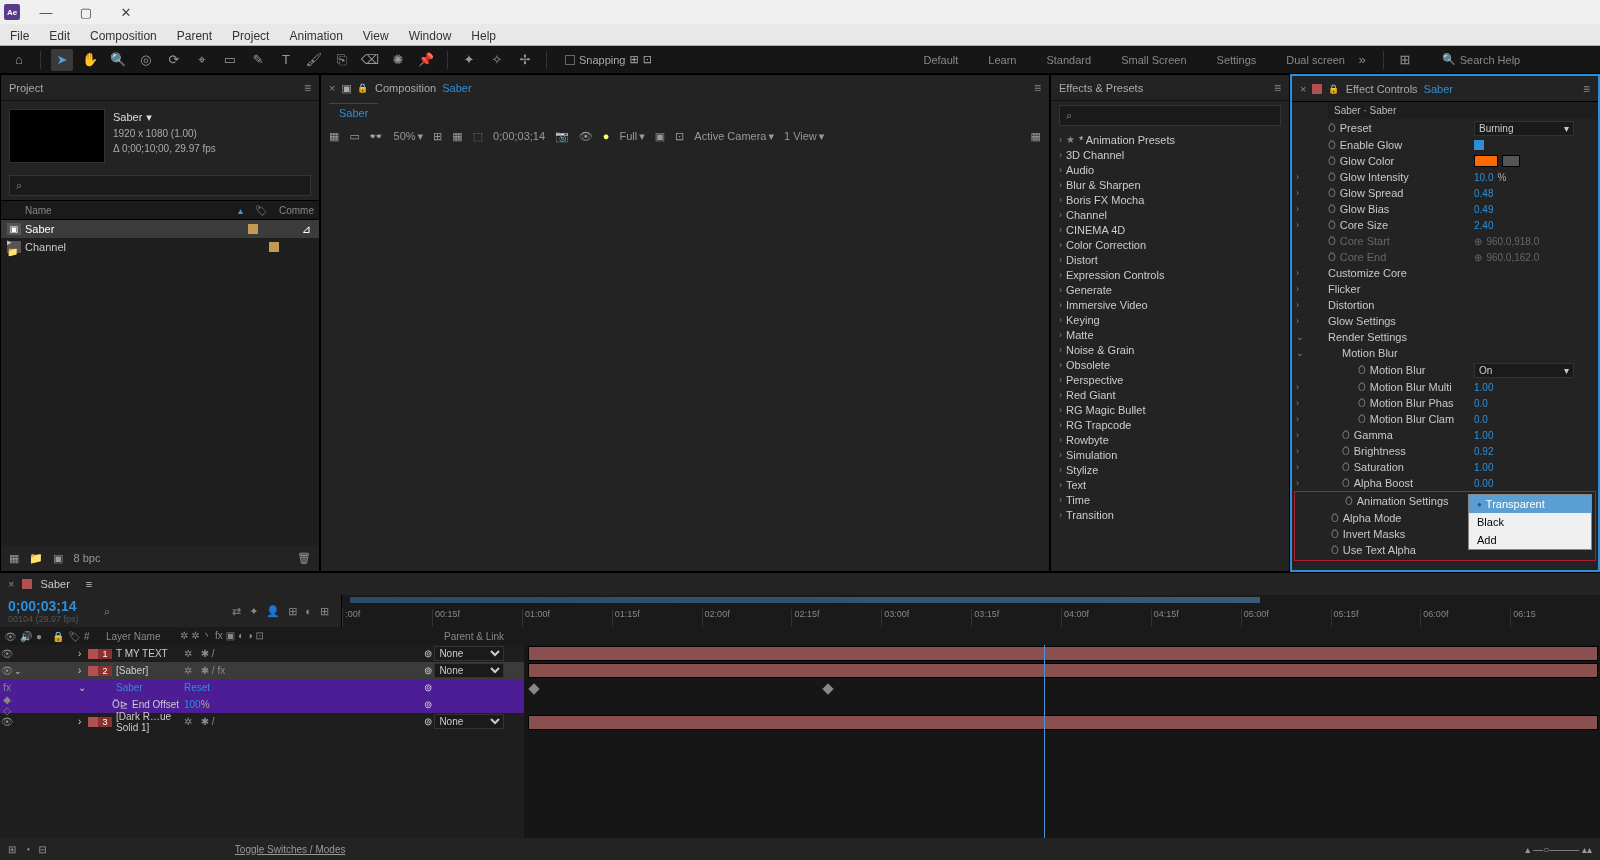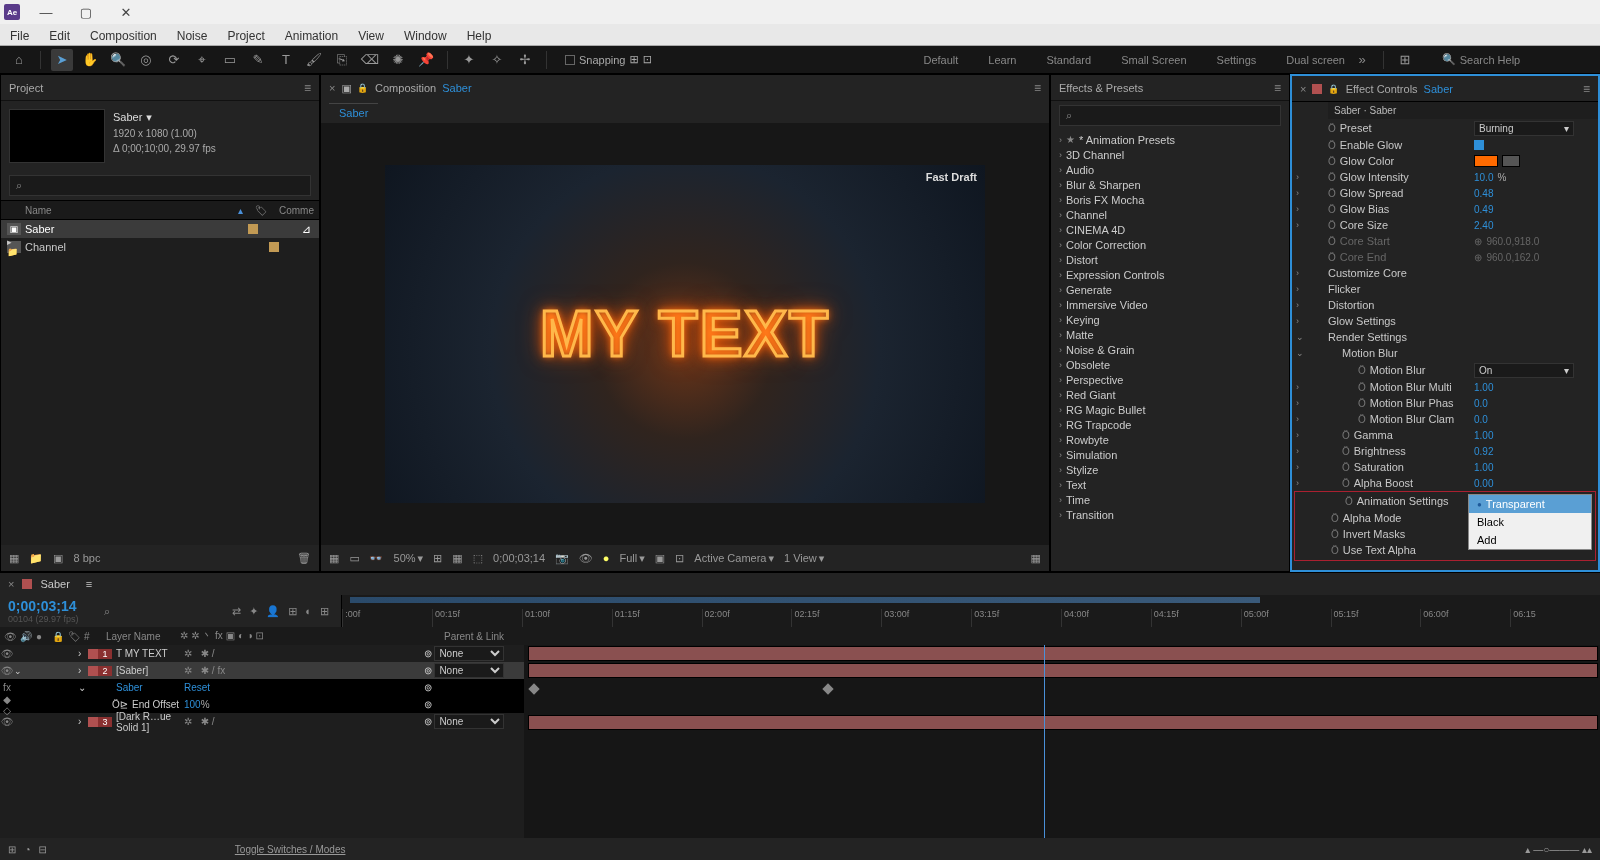--- a/index.html
+++ b/index.html
@@ -110,21 +110,21 @@
   .tl-row .eye { width:14px; text-align:center; color:#888;}
   .tl-row .pad { width:64px; display:flex; gap:2px;}
   .tl-row .num { width:14px; text-align:center; background:#8a3030; color:#fff; font-size:9px;}
   .tl-row .sw { width:10px; height:10px; background:#b05050;}
   .tl-row .nm { flex:1; padding-left:4px;}
   .tl-row .swcol { width:130px; display:flex; gap:2px; color:#888;}
   .tl-row .mode { width:110px;}
   .tl-row .parent { width:100px; display:flex; gap:2px; align-items:center;}
   .tl-row .parent select { background:#1a1a1a; color:#ccc; border:1px solid #333; font-size:10px; width:70px;}
   .tl-row.sel { background:#3b3b3b;}
-  .tl-row.sub { background:#000000;}
+  .tl-row.sub { background:#4c1d95;}
   .tl-row.sub .nm { color:#2e8fd8;}
   .bar { position:absolute; height:15px; background:#8a5050; border:1px solid #000;}
   .bar.t1 { top:1px; left:4px; right:2px;}
   .bar.t2 { top:18px; left:4px; right:2px; background:#8a5050;}
   .bar.t3 { top:70px; left:4px; right:2px; }
   .kf { position:absolute; width:8px; height:8px; transform:rotate(45deg); background:#888; top:40px;}
   .cti { position:absolute; top:0; bottom:0; width:1px; background:#4a90d9;}
   .cti::before { content:""; position:absolute; top:-13px; left:-5px; width:11px; height:11px; background:#4a90d9; border-radius:2px;}
   .tl-foot { height:22px; background:#232323; display:flex; align-items:center; padding:0 8px; font-size:10px; color:#999; gap:8px;}
 </style>
@@ -137,21 +137,21 @@
     <span>—</span>
     <span>▢</span>
     <span>✕</span>
   </div>
 </div>
 
 <div class="menubar" id="menubar">
     <span>File</span>
     <span>Edit</span>
     <span>Composition</span>
-    <span>Noise</span>
+    <span>Parent</span>
     <span>Project</span>
     <span>Animation</span>
     <span>View</span>
     <span>Window</span>
     <span>Help</span>
   </div>
 
 <div class="toolbar">
   <span class="tb-btn">⌂</span>
   <span class="tb-sep"></span>
@@ -251,26 +251,20 @@
       <span class="close">×</span>
       <span>▣</span>
       <span class="lock">🔒</span>
       <span>Composition</span>
       <span class="link">Saber</span>
       <span class="menu">≡</span>
     </div>
     <div class="comp-tabs">
         <div class="tab">Saber</div>
       </div>
-    <div class="viewport">
-      <div class="canvas">
-        <div class="fastdraft">Fast Draft</div>
-        <div class="mytext">MY TEXT</div>
-      </div>
-    </div>
     <div class="comp-foot">
       <span>▦</span>
       <span>▭</span>
       <span>👓</span>
       <div class="dd">
           <span>50%</span>
           <span>▾</span>
         </div>
       <span>⊞</span>
       <span>▦</span>

